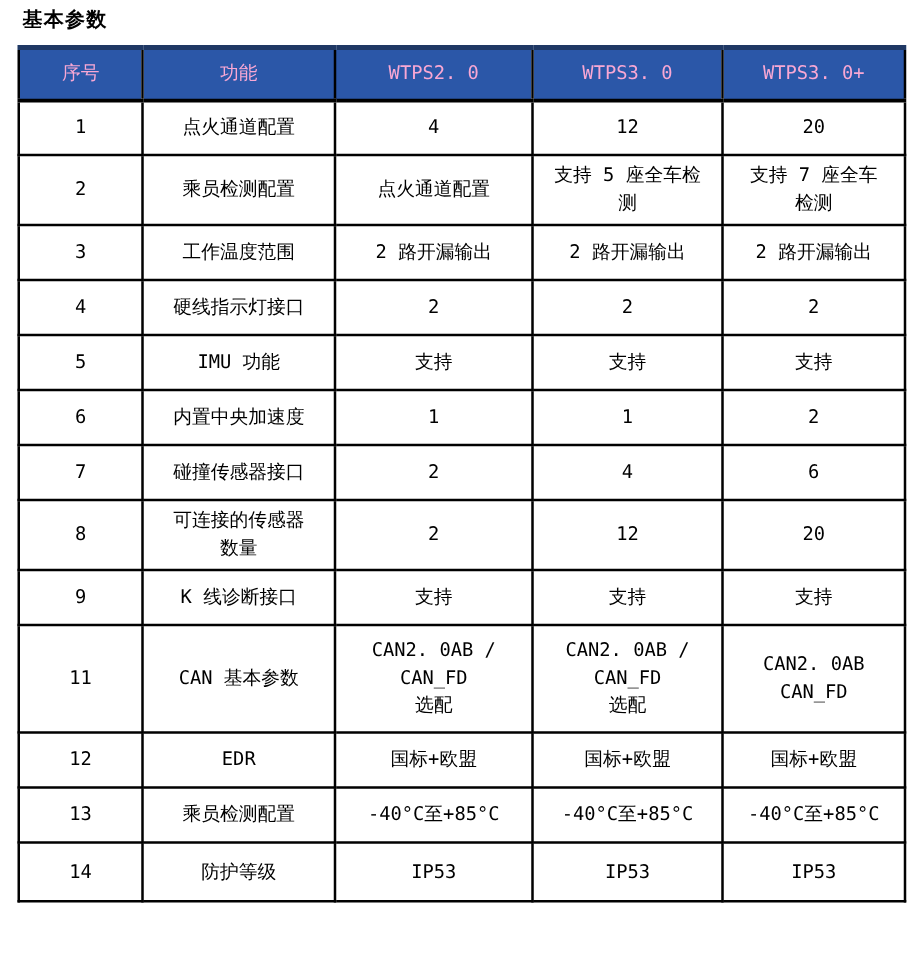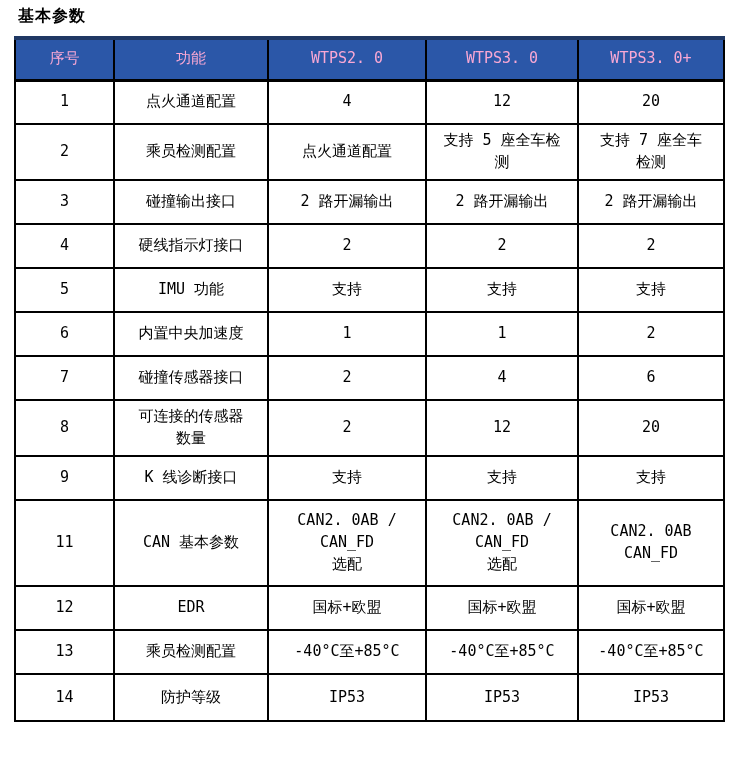--- a/index.html
+++ b/index.html
@@ -96,21 +96,21 @@
         <td>2</td>
         <td>乘员检测配置</td>
         <td>点火通道配置</td>
         <td>支持 5 座全车检
 测</td>
         <td>支持 7 座全车
 检测</td>
       </tr>
       <tr class="rh-s">
         <td>3</td>
-        <td>碰撞输出接口</td>
+        <td>工作温度范围</td>
         <td>2 路开漏输出</td>
         <td>2 路开漏输出</td>
         <td>2 路开漏输出</td>
       </tr>
       <tr class="rh-s">
         <td>4</td>
         <td>硬线指示灯接口</td>
         <td>2</td>
         <td>2</td>
         <td>2</td>

